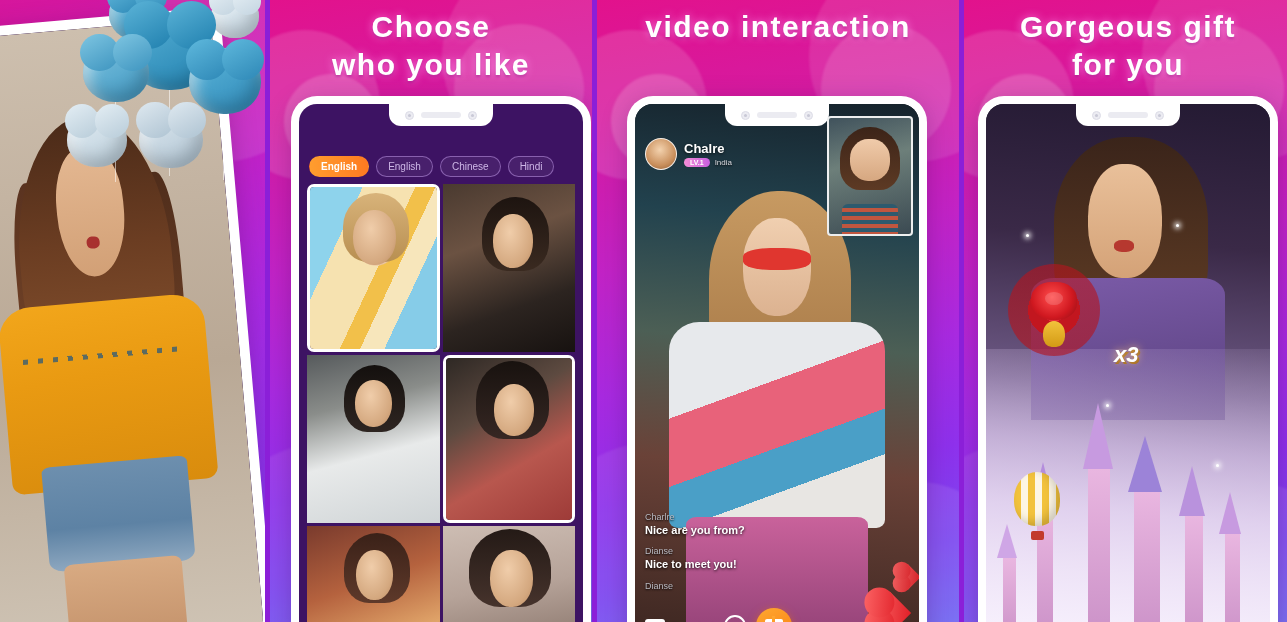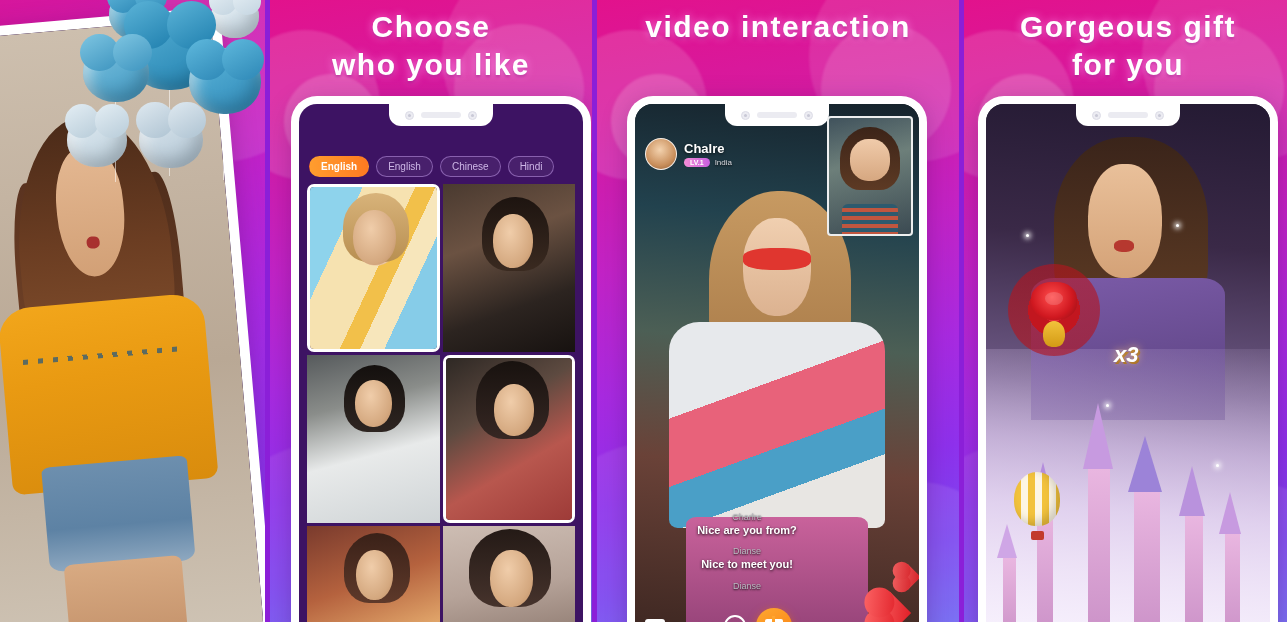--- a/index.html
+++ b/index.html
@@ -169,21 +169,21 @@
          border:2px solid rgba(255,255,255,.9); border-radius:4px; overflow:hidden; z-index:5;
          background:linear-gradient(165deg,#40525c 0%,#6d7f7a 38%,#3b4a52 100%); }
   .pip .pf { position:absolute; left:26%; top:18%; width:48%; height:36%;
          border-radius:46%; background:linear-gradient(180deg,#f0cbaa,#d6a780); }
   .pip .ph-ha { position:absolute; left:14%; top:8%; width:72%; height:54%;
          border-radius:50% 50% 34% 34%; background:linear-gradient(180deg,#3c2418,#5d3a24); z-index:-1; }
   .pip .pb { position:absolute; left:16%; bottom:0; width:68%; height:26%;
          background:repeating-linear-gradient(180deg,#2d5a6e 0 4px,#c0563f 4px 8px); border-radius:6px 6px 0 0; }
 
   .chat { position:absolute; left:10px; right:70px; bottom:48px; z-index:5; }
-  .msg { margin-bottom:9px;text-align:center; }
+  .msg { margin-bottom:9px; }
   .msg .who { display:block; color:#b9b9c0; font-size:9px; margin-bottom:2px;
               text-shadow:0 1px 2px rgba(0,0,0,.9); }
   .msg .txt { display:block; color:#fff; font-size:11px; font-weight:bold; line-height:1.24;
               text-shadow:0 1px 3px rgba(0,0,0,.95); }
 
   .bbar { position:absolute; left:0; right:0; bottom:0; height:44px; z-index:6;
           display:flex; align-items:center; gap:10px; padding:0 10px; }
   .inputpill { display:flex; align-items:center; gap:6px; }
   .ic-chat { width:20px; height:15px; background:#fff; border-radius:3px; position:relative; }
   .ic-chat::after { content:""; position:absolute; left:4px; bottom:-4px;

